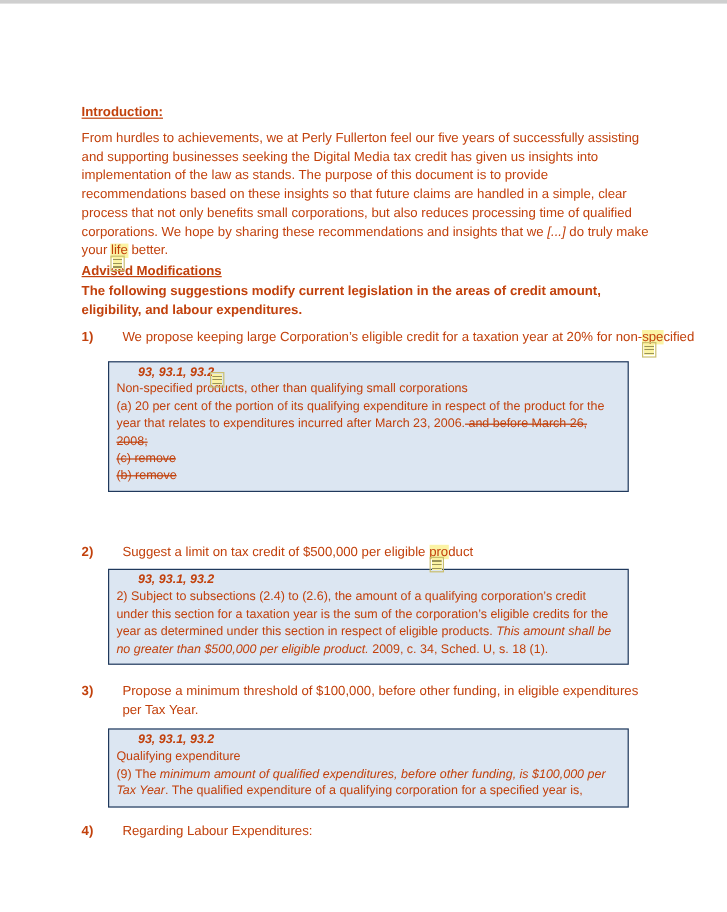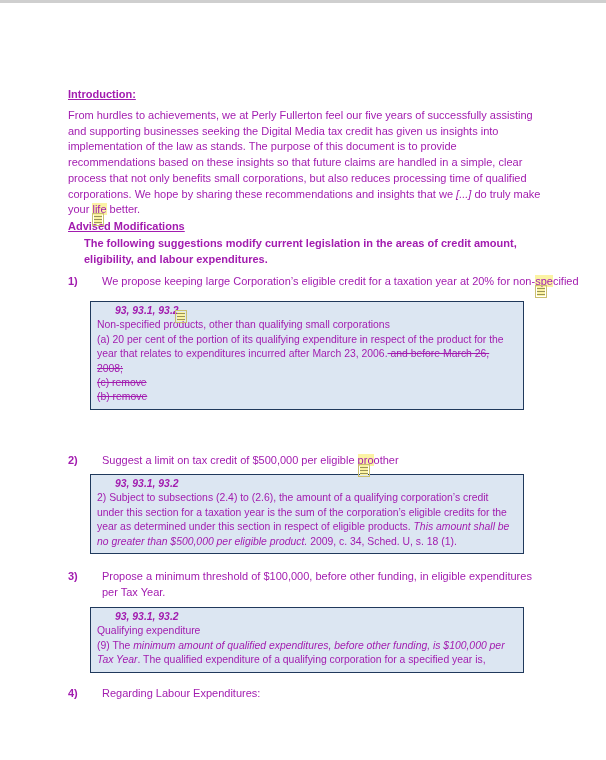--- a/index.html
+++ b/index.html
@@ -1,18 +1,18 @@
 <!DOCTYPE html>
 <html><head>
 <meta charset="utf-8">
 <style>
   html,body { margin:0; padding:0; background:#ffffff; }
   .page {
     position:relative; width:606px; height:760px; background:#ffffff;
-    font-family:"Liberation Sans", sans-serif; color:#a21caf; overflow:hidden;
+    font-family:"Liberation Sans", sans-serif; color:#c2410c; overflow:hidden;
   }
   .top-bar { position:absolute; top:0; left:0; width:606px; height:3px; background:#cfcfcf; }
 
   .abs { position:absolute; left:68px; width:474px; }
 
   .heading-ul { font-size:11px; font-weight:bold; text-decoration:underline; }
   .body-text  { font-size:11px; line-height:15.7px; }
   .bold       { font-weight:bold; }
   .italic     { font-style:italic; }
   .strike     { text-decoration:line-through; }
@@ -51,21 +51,21 @@
   <div class="top-bar"></div>
 
   <div class="abs heading-ul" style="top:88px;">Introduction:</div>
 
   <div class="abs body-text" style="top:108px;">
     <span>From hurdles to achievements, we at Perly Fullerton feel our five years of successfully assisting and supporting businesses seeking the Digital Media tax credit has given us insights into implementation of the law as stands. The purpose of this document is to provide recommendations based on these insights so that future claims are handled in a simple, clear process that not only benefits small corporations, but also reduces processing time of qualified corporations. We hope by sharing these recommendations and insights that we </span><span class="italic">[...]</span><span> do truly make your </span><span class="hl anchor"><span>life</span><span class="note-icon note-below"></span></span><span> better.</span>
   </div>
 
   <div class="abs heading-ul" style="top:220px;">Advised Modifications</div>
 
-  <div class="abs body-text bold" style="top:236px;margin-left:16px;">The following suggestions modify current legislation in the areas of credit amount, eligibility, and labour expenditures.</div>
+  <div class="abs body-text bold" style="top:236px;">The following suggestions modify current legislation in the areas of credit amount, eligibility, and labour expenditures.</div>
 
   <div class="abs list-item" style="top:274px;">
     <span class="num">1)</span>
     <span class="txt nowrap">
       <span>We propose keeping large Corporation’s eligible credit for a taxation year at 20% for non-</span><span class="hl anchor"><span>spe</span><span class="note-icon note-below"></span></span><span>cified</span>
     </span>
   </div>
 
   <div class="law-box" style="top:301px;">
     <div class="law-heading">
@@ -75,21 +75,21 @@
     <div>
       <span>(a) 20 per cent of the portion of its qualifying expenditure in respect of the product for the year that relates to expenditures incurred after March 23, 2006.</span><span class="strike"> and before March 26, 2008;</span>
     </div>
     <div class="strike">(c) remove</div>
     <div class="strike">(b) remove</div>
   </div>
 
   <div class="abs list-item" style="top:453px;">
     <span class="num">2)</span>
     <span class="txt nowrap">
-      <span>Suggest a limit on tax credit of $500,000 per eligible </span><span class="hl anchor"><span>pro</span><span class="note-icon note-below"></span></span><span>other</span>
+      <span>Suggest a limit on tax credit of $500,000 per eligible </span><span class="hl anchor"><span>pro</span><span class="note-icon note-below"></span></span><span>duct</span>
     </span>
   </div>
 
   <div class="law-box" style="top:474px;">
     <div class="law-heading">93, 93.1, 93.2</div>
     <div>
       <span>2)  Subject to subsections (2.4) to (2.6), the amount of a qualifying corporation’s credit under this section for a taxation year is the sum of the corporation’s eligible credits for the year as determined under this section in respect of eligible products. </span><span class="italic">This amount shall be no greater than $500,000 per eligible product.</span><span> 2009, c. 34, Sched. U, s. 18 (1).</span>
     </div>
   </div>
 

